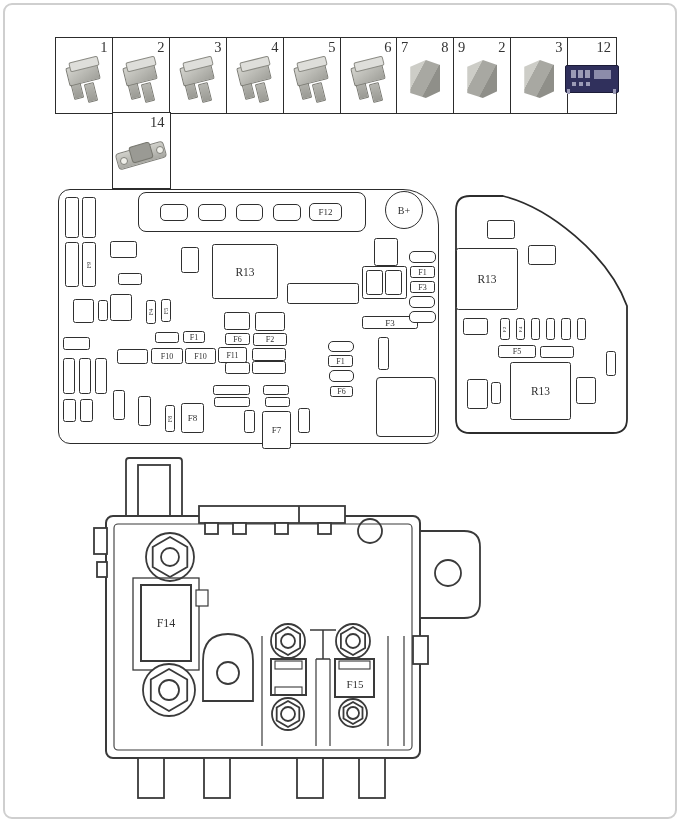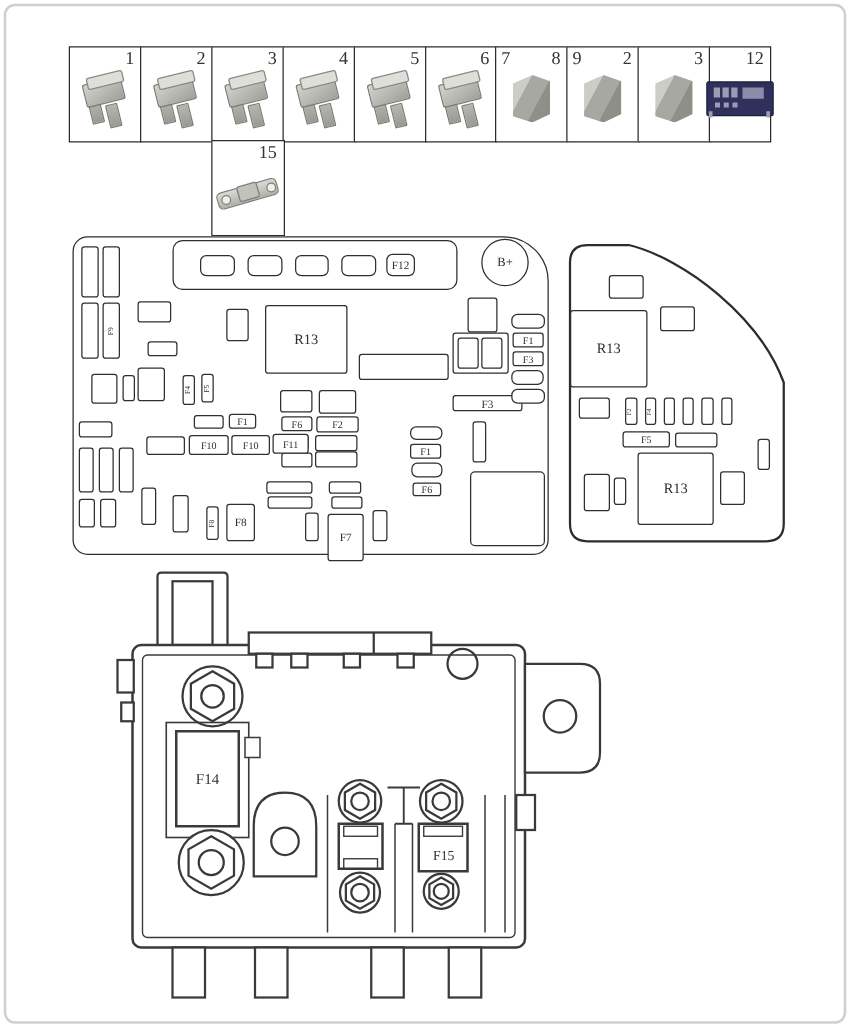--- a/index.html
+++ b/index.html
@@ -129,25 +129,25 @@
       <i style="left:19px;top:4px;width:5px;height:8px"></i>
         <i style="left:28px;top:4px;width:17px;height:9px;background:#8c8caa"></i>
       <i style="left:6px;top:16px;width:4px;height:4px"></i>
         <i style="left:13px;top:16px;width:4px;height:4px"></i>
       <i style="left:20px;top:16px;width:4px;height:4px"></i>
       <i style="left:1px;top:23px;width:3px;height:5px"></i>
         <i style="left:47px;top:23px;width:3px;height:5px"></i>
     </div>
   </div>
 
-  <div class="cell" style="left:169px;top:112px;width:58.5px;height:77px">
-    <span class="numR">15</span>
-    <div class="ico icoStrip">
+  <div class="cell" style="left:112px;top:112px;width:58.5px;height:77px">
+    <span class="numR">14</span>
+    <div class="ico icoMidi">
         <i class="base"></i>
-        <i class="band"></i>
+        <i class="hump"></i>
         <i class="hole h1"></i>
         <i class="hole h2"></i>
       </div>
   </div>
 
   <svg width="680" height="822" viewBox="0 0 680 822" style="position:absolute;left:0;top:0;z-index:1">
 
     <path d="M470,196 L503,196 C548,207 608,254 627,306 L627,419 Q627,433 613,433 L470,433 Q456,433 456,419 L456,210 Q456,196 470,196 Z" fill="#ffffff" stroke="#2c2c2c" stroke-width="1.8"></path>
 
     <g stroke="#3a3a3a" stroke-width="1.8" fill="none">
@@ -218,21 +218,21 @@
     </g>
   </svg>
 
   <div class="outline" style="left:58px;top:189px;width:381px;height:255px;border-radius:12px 36px 12px 12px"></div>
   <div class="outline" style="left:138px;top:192px;width:228px;height:40px;border-radius:8px;border-width:1.6px;z-index:2"></div>
 
   <div class="c cr" style="left:160px;top:204px;width:28px;height:17px"></div>
   <div class="c cr" style="left:198px;top:204px;width:28px;height:17px"></div>
   <div class="c cr" style="left:236px;top:204px;width:27px;height:17px"></div>
   <div class="c cr" style="left:273px;top:204px;width:28px;height:17px"></div>
-  <div class="c cr t9" style="left:309px;top:203px;width:23px;height:18px">
+  <div class="c cr t9" style="left:309px;top:203px;width:33px;height:18px">
       <span>F12</span>
     </div>
   <div class="c circleLbl t10" style="left:385px;top:191px;width:38px;height:38px">
       <span>B+</span>
     </div>
 
   <div class="c" style="left:65px;top:197px;width:14px;height:41px"></div>
   <div class="c" style="left:82px;top:197px;width:14px;height:41px"></div>
   <div class="c" style="left:65px;top:242px;width:14px;height:45px"></div>
   <div class="c rot" style="left:82px;top:242px;width:14px;height:45px">

